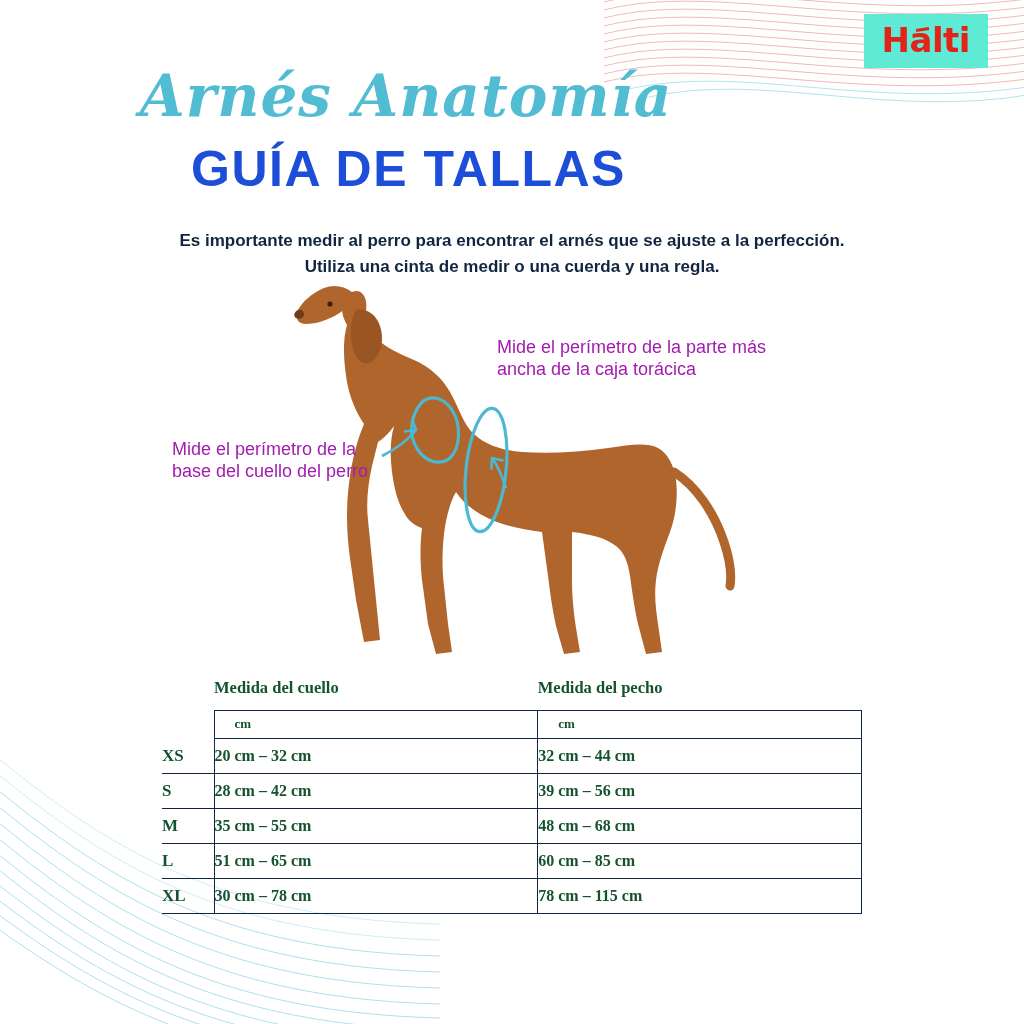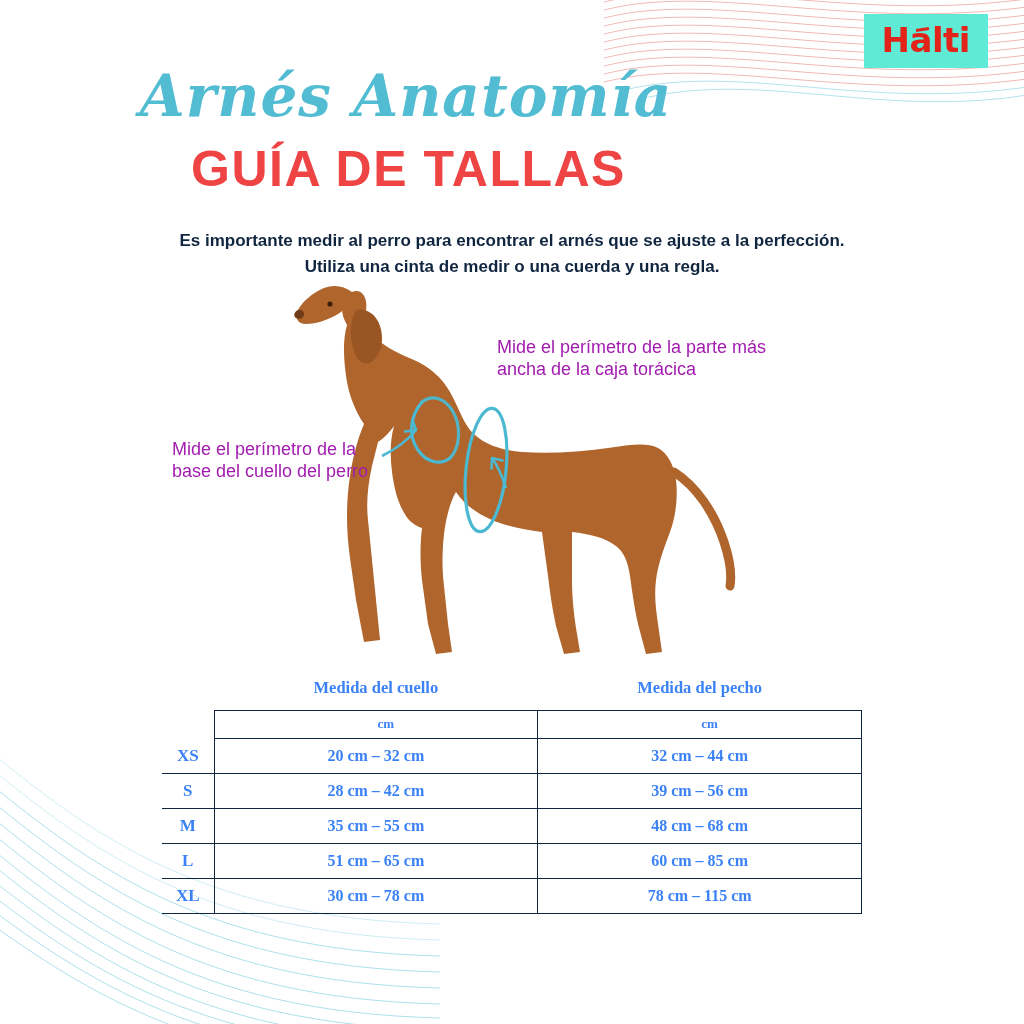--- a/index.html
+++ b/index.html
@@ -58,21 +58,21 @@
     letter-spacing: 1px;
   }
   .title-main {
     position: absolute;
     top: 140px; left: 0; width: 817px;
     text-align: center;
     font-family: "Liberation Sans", sans-serif;
     font-weight: bold;
     font-size: 50px;
     letter-spacing: 1.5px;
-    color: #ef4444;
+    color: #1d4ed8;
   }
   .subtitle {
     position: absolute;
     top: 228px; left: 0; width: 1024px;
     text-align: center;
     font-weight: bold;
     font-size: 17px;
     line-height: 26px;
     color: #10253f;
   }
@@ -95,23 +95,23 @@
     position: absolute;
     top: 678px; left: 162px;
     width: 700px;
   }
   table.sizes {
     border-collapse: collapse;
     width: 700px;
     color: #10253f;
   }
   table.sizes th, table.sizes td {
-    text-align: center;
-    font-weight: bold;
-    color: #3b82f6;
+    text-align: left;
+    font-weight: bold;
+    color: #14532d;
   }
   .hdr-group {
     font-size: 16.5px;
     padding: 0 0 12px 0;
     border: none;
     font-family: "Liberation Serif", serif;
     font-weight: bold;
   }
   .hdr-unit {
     font-size: 13px;

